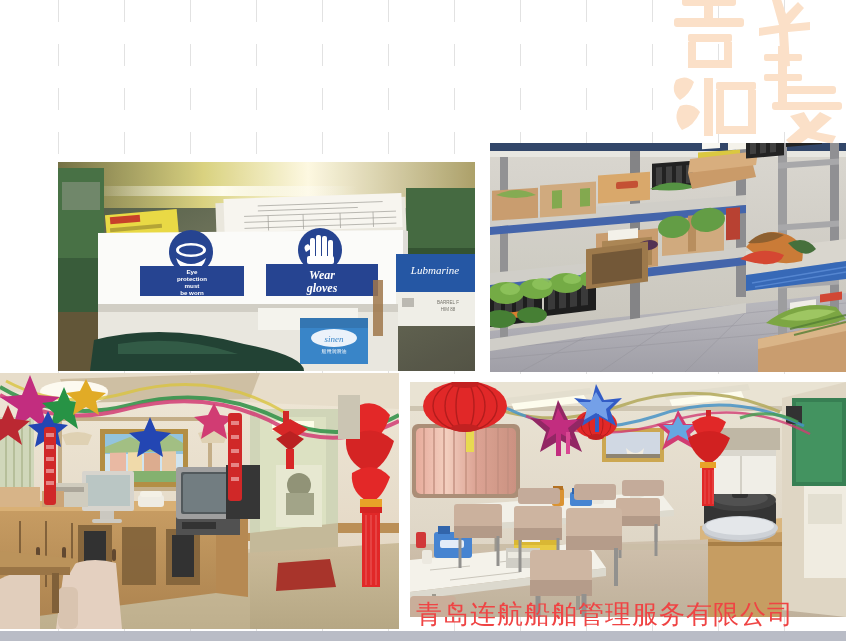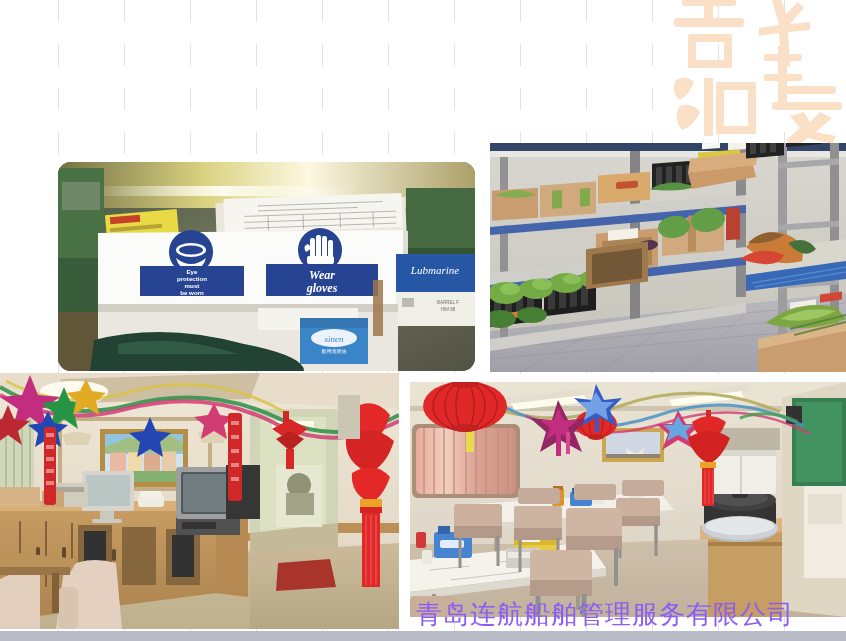--- a/index.html
+++ b/index.html
@@ -76,36 +76,36 @@
 
   
   .photo {
     position: absolute;
     overflow: hidden;
     z-index: 4;
     background: #8a8a78;
   }
   .photo > svg { display: block; width: 100%; height: 100%; }
 
-  #photo-store       { left: 58px;  top: 162px; width: 417px; height: 209px; border-radius: 13px; }
+  #photo-store       { left: 58px;  top: 162px; width: 417px; height: 209px; }
   #photo-provisions  { left: 490px; top: 143px; width: 356px; height: 229px; }
   #photo-lounge      { left: 0px;   top: 373px; width: 399px; height: 256px; }
   #photo-mess        { left: 410px; top: 382px; width: 436px; height: 235px; }
 
   
   #company-name {
     position: absolute;
     left: 416px;
     top: 598px;
     z-index: 8;
     font-family: "DejaVu Sans", sans-serif;
     font-size: 26px;
     line-height: 32px;
     letter-spacing: 1px;
-    color: #8b5cf6;
+    color: #ef4444;
     white-space: nowrap;
   }
 
   
   #bottom-bar {
     position: absolute;
     left: 0;
     bottom: 0;
     width: 846px;
     height: 10px;

